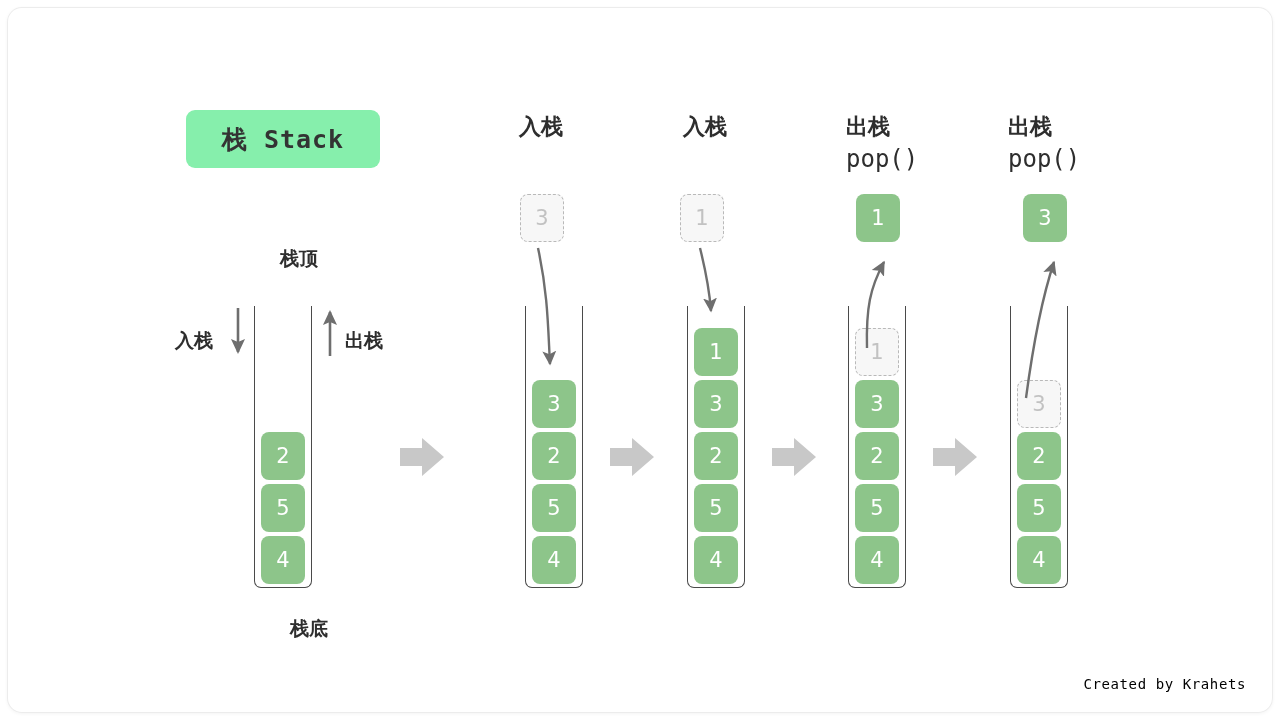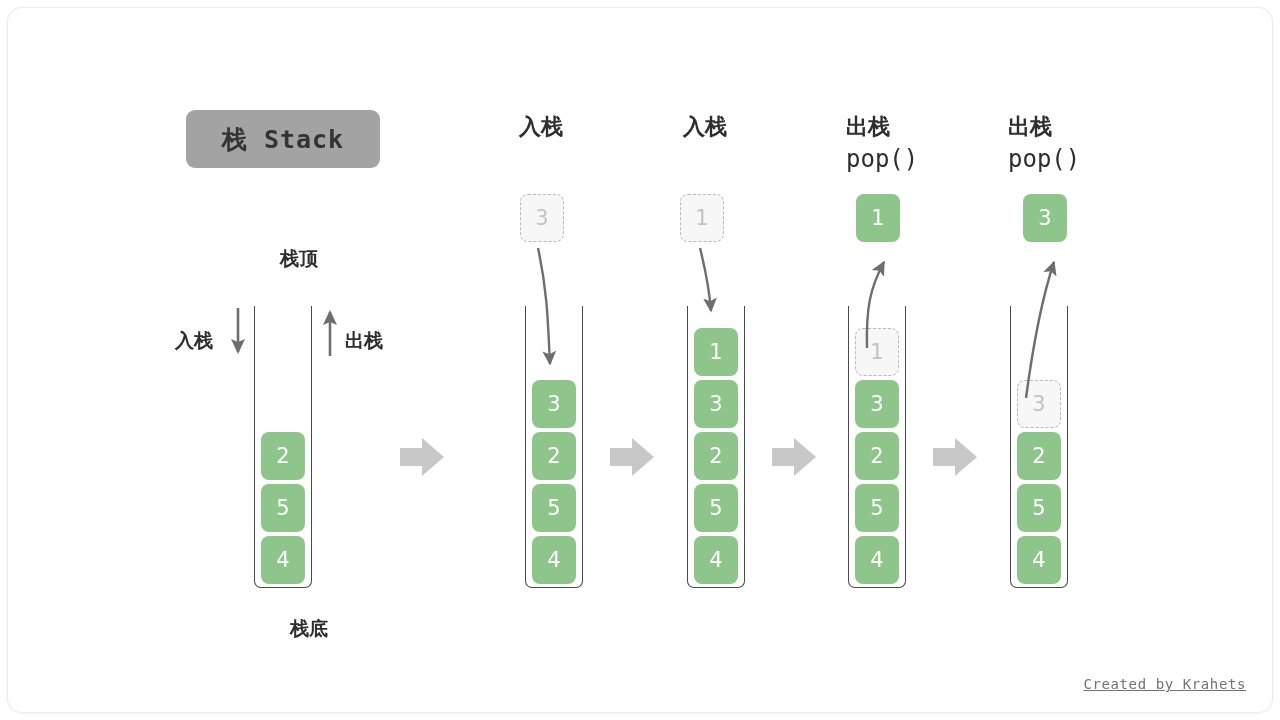--- a/index.html
+++ b/index.html
@@ -33,21 +33,21 @@
     height: 704px;
   }
 
   
   .title-badge {
     position: absolute;
     left: 178px;
     top: 102px;
     width: 194px;
     height: 58px;
-    background: #a3a3a3;
+    background: #86efac;
     border-radius: 9px;
     display: flex;
     align-items: center;
     justify-content: center;
     font-family: "DejaVu Sans Mono", "Liberation Mono", monospace;
     font-size: 25px;
     font-weight: 700;
     color: #333333;
     letter-spacing: 1px;
   }
@@ -167,23 +167,22 @@
     text-align: right;
   }
 
   
   .footer {
     position: absolute;
     right: 26px;
     bottom: 20px;
     font-family: "DejaVu Sans Mono", "Liberation Mono", monospace;
     font-size: 14px;
-    color: #737373;
+    color: #000000;
     letter-spacing: 0.6px;
-    text-decoration: underline;
   }
 
   svg.overlay {
     position: absolute;
     left: 0; top: 0;
     width: 1264px;
     height: 704px;
     pointer-events: none;
   }
 </style>

